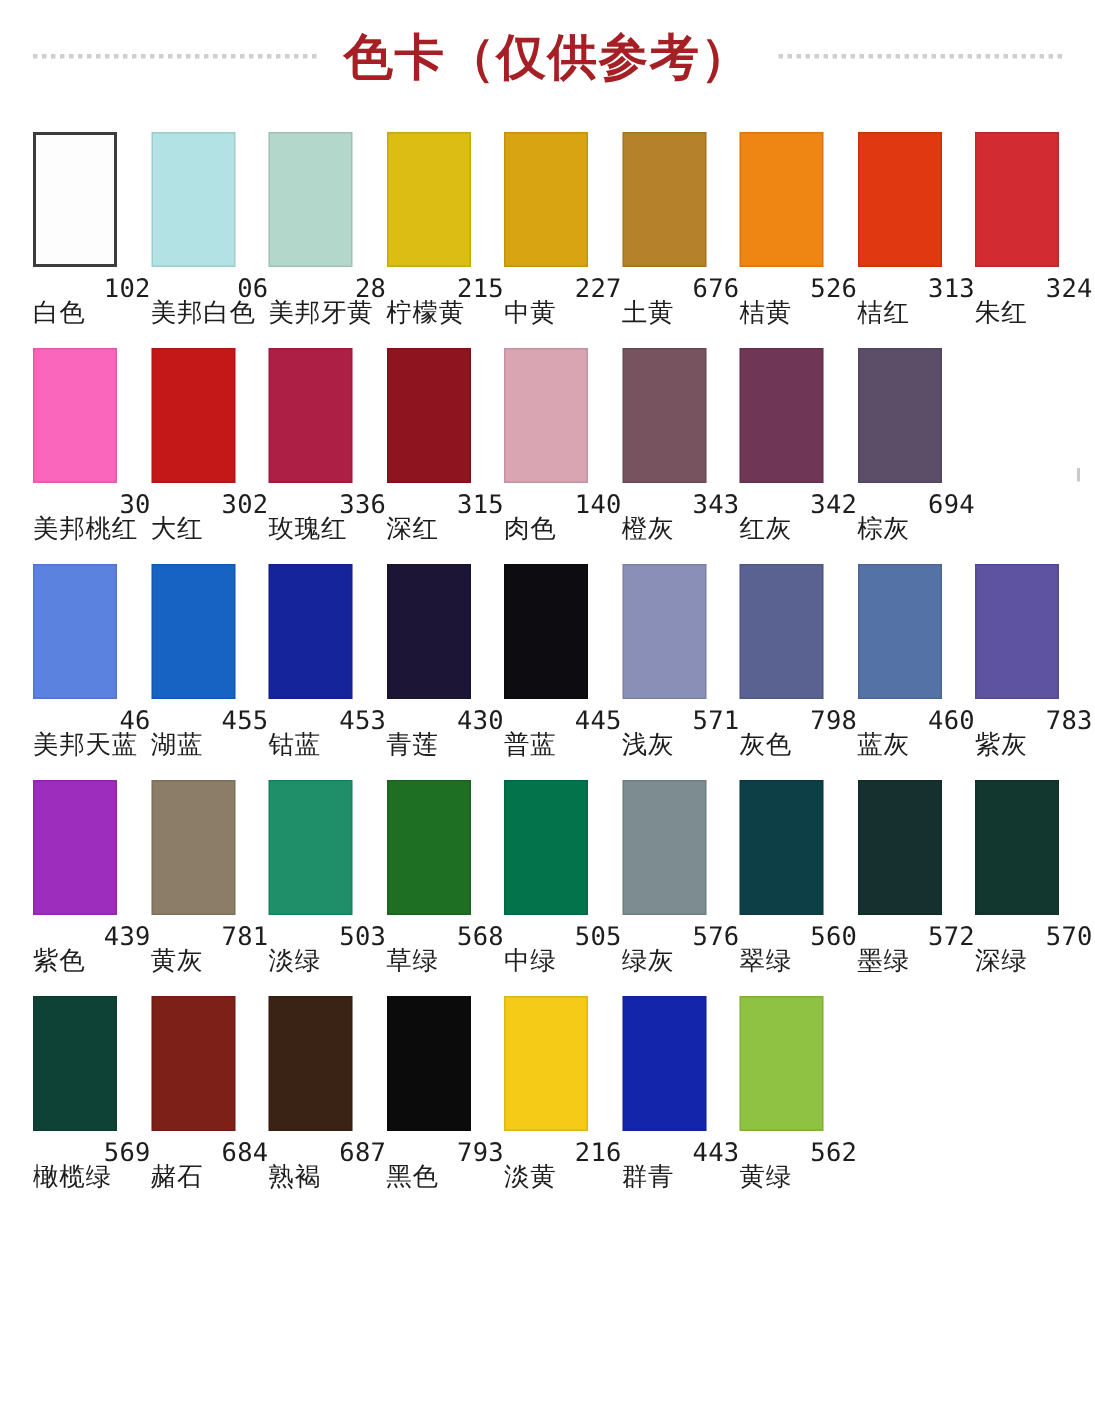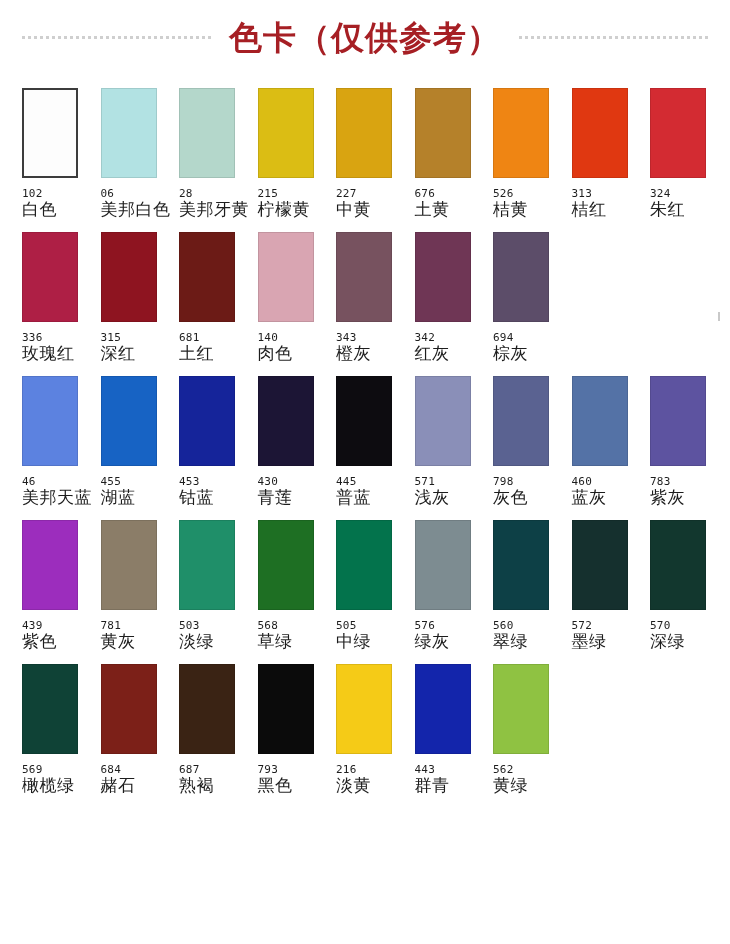--- a/index.html
+++ b/index.html
@@ -74,22 +74,23 @@
   }
   .label {
     font-size: 12.5px;
     line-height: 15.5px;
     letter-spacing: 0.3px;
     color: #1d1d1d;
     white-space: nowrap;
   }
   .code {
     font-family: "DejaVu Sans Mono", "Liberation Mono", monospace;
-    font-size: 11px;
+    font-size: 17px;
     letter-spacing: 0.2px;
+    text-align: right;
   }
   .name {
     font-size: 17px;
     letter-spacing: 0.5px;
   }
   .speck {
     position: absolute;
     left: 718px;
     top: 312px;
     width: 2px;
@@ -169,41 +170,48 @@
         <div class="cell">
           <div class="chip" style="background: rgb(211, 43, 50);"></div>
           <div class="label">
             <div class="code">324</div>
             <div class="name">朱红</div>
           </div>
         </div>
       </div>
       <div class="row">
         <div class="cell">
+          <div class="chip" style="background: rgb(249, 102, 188);"></div>
+          <div class="label">
+            <div class="code">30</div>
+            <div class="name">美邦桃红</div>
+          </div>
+        </div>
+        <div class="cell">
+          <div class="chip" style="background: rgb(196, 24, 24);"></div>
+          <div class="label">
+            <div class="code">302</div>
+            <div class="name">大红</div>
+          </div>
+        </div>
+        <div class="cell">
           <div class="chip" style="background: rgb(174, 31, 69);"></div>
           <div class="label">
             <div class="code">336</div>
             <div class="name">玫瑰红</div>
           </div>
         </div>
         <div class="cell">
           <div class="chip" style="background: rgb(142, 20, 32);"></div>
           <div class="label">
             <div class="code">315</div>
             <div class="name">深红</div>
           </div>
         </div>
         <div class="cell">
-          <div class="chip" style="background: rgb(108, 27, 22);"></div>
-          <div class="label">
-            <div class="code">681</div>
-            <div class="name">土红</div>
-          </div>
-        </div>
-        <div class="cell">
           <div class="chip" style="background: rgb(217, 165, 178);"></div>
           <div class="label">
             <div class="code">140</div>
             <div class="name">肉色</div>
           </div>
         </div>
         <div class="cell">
           <div class="chip" style="background: rgb(119, 82, 95);"></div>
           <div class="label">
             <div class="code">343</div>

